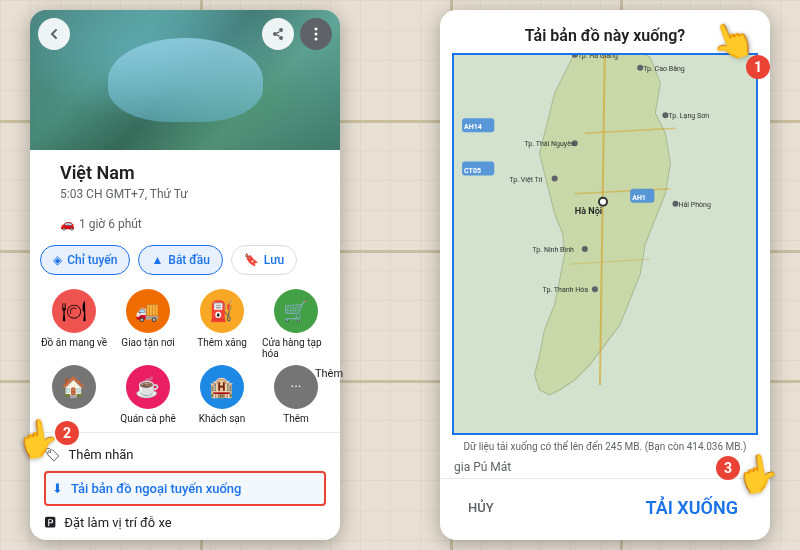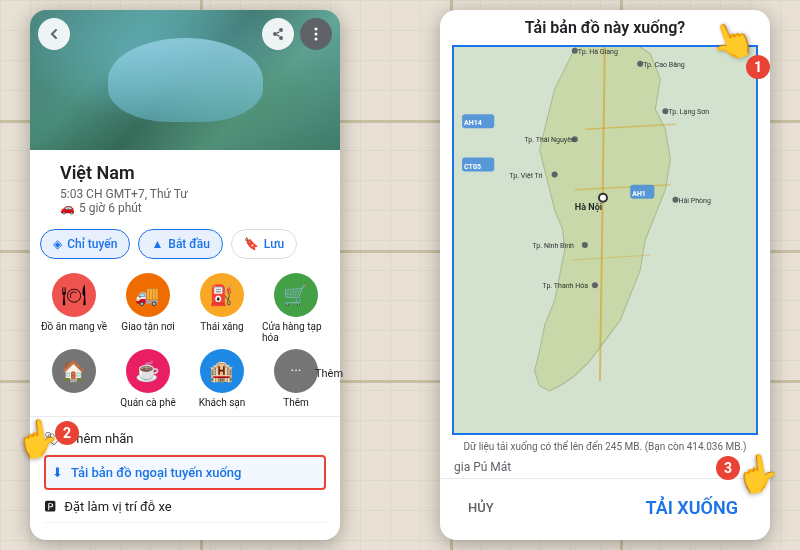--- a/index.html
+++ b/index.html
@@ -145,21 +145,21 @@
     .place-name {
       font-size: 18px;
       font-weight: 600;
       color: #202124;
       margin-bottom: 4px;
     }
 
     .place-time {
       font-size: 12px;
       color: #5f6368;
-      margin-bottom: 0;
+      margin-bottom: 16px;
     }
 
     .place-drive {
       font-size: 12px;
       color: #5f6368;
       display: flex;
       align-items: center;
       gap: 4px;
     }
 
@@ -287,21 +287,21 @@
       height: 530px;
       background: #fff;
       border-radius: 16px;
       overflow: hidden;
       box-shadow: 0 4px 20px rgba(0,0,0,0.3);
       display: flex;
       flex-direction: column;
     }
 
     .dialog-title {
-      padding: 8px 16px 8px;
+      padding: 16px 16px 8px;
       font-size: 16px;
       font-weight: 600;
       color: #202124;
       text-align: center;
     }
 
     .map-preview {
       flex: 1;
       margin: 0 12px;
       position: relative;
@@ -427,21 +427,21 @@
         </svg>
       </div>
     </div>
   </div>
 
   <div class="place-info">
     <div class="place-name">Việt Nam</div>
     <div class="place-time">5:03 CH GMT+7, Thứ Tư</div>
     <div class="place-drive">
       <span>🚗</span>
-      <span>5 giờ 6 phút</span>
+      <span>1 giờ 6 phút</span>
     </div>
   </div>
 
   <div class="action-buttons">
     <div class="action-btn btn-directions">
       <span>◈</span>
       <span>Chỉ tuyến</span>
     </div>
     <div class="action-btn btn-navigate">
       <span>▲</span>
@@ -457,21 +457,21 @@
     <div class="category-item">
       <div class="cat-icon" style="background:#ef5350;">🍽</div>
       <span class="cat-label">Đồ ăn mang về</span>
     </div>
     <div class="category-item">
       <div class="cat-icon" style="background:#ef6c00;">🚚</div>
       <span class="cat-label">Giao tận nơi</span>
     </div>
     <div class="category-item">
       <div class="cat-icon" style="background:#f9a825;">⛽</div>
-      <span class="cat-label">Thái xăng</span>
+      <span class="cat-label">Thêm xăng</span>
     </div>
     <div class="category-item">
       <div class="cat-icon" style="background:#43a047;">🛒</div>
       <span class="cat-label">Cửa hàng tạp hóa</span>
     </div>
     <div class="category-item">
       <div class="cat-icon" style="background:#757575;">🏠</div>
       <span class="cat-label"></span>
     </div>
     <div class="category-item">

